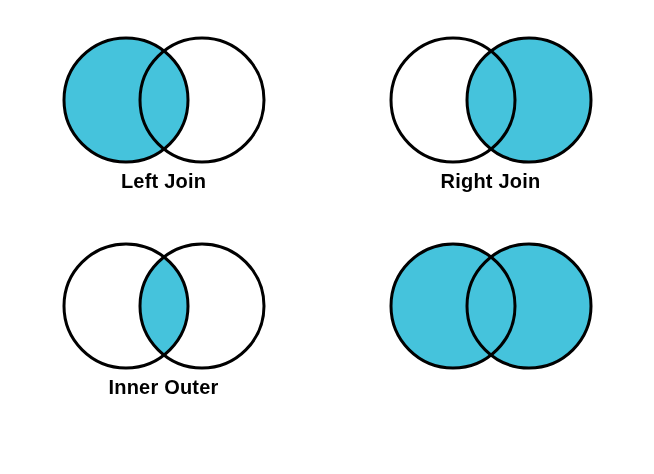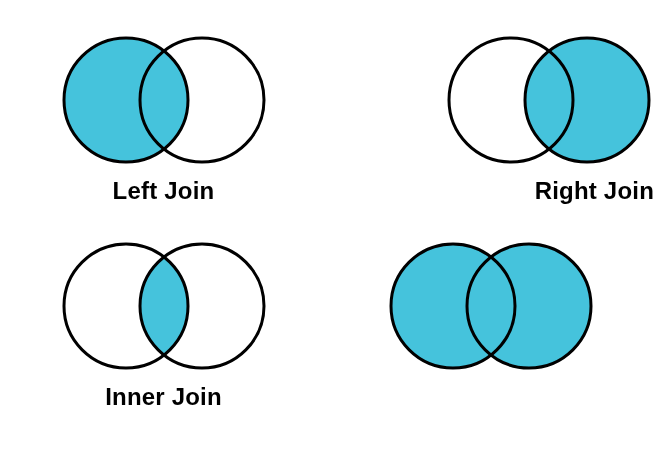--- a/index.html
+++ b/index.html
@@ -20,30 +20,30 @@
     background: #ffffff;
   }
   .cell {
     position: absolute;
     width: 327px;
     display: flex;
     flex-direction: column;
     align-items: center;
   }
   .cell-tl { left: 0px;   top: 30px; }
-  .cell-tr { left: 327px; top: 30px; align-items: flex-end; }
+  .cell-tr { left: 327px; top: 30px; }
   .cell-bl { left: 0px;   top: 236px; }
   .cell-br { left: 327px; top: 236px; }
 
   .venn {
     display: block;
   }
   .venn-label {
-    margin-top: 8px;
-    font-size: 24px;
+    margin-top: 0;
+    font-size: 20px;
     font-weight: bold;
     color: #000000;
     text-align: center;
     line-height: 1.12;
     letter-spacing: 0.2px;
     white-space: pre-line;
   }
 </style>
 </head>
 <body>
@@ -97,21 +97,21 @@
           </clipPath>
       </defs>
       <circle cx="67" cy="70" r="62" fill="#ffffff"></circle>
       <circle cx="143" cy="70" r="62" fill="#ffffff"></circle>
       <g clip-path="url(#clipL-ij)">
         <circle cx="143" cy="70" r="62" fill="#45c3dc"></circle>
       </g>
       <circle cx="67" cy="70" r="62" fill="none" stroke="#000000" stroke-width="3"></circle>
       <circle cx="143" cy="70" r="62" fill="none" stroke="#000000" stroke-width="3"></circle>
     </svg>
-    <div class="venn-label">Inner Join</div>
+    <div class="venn-label">Inner Outer</div>
   </div>
 
   <div class="cell cell-br">
     <svg class="venn" width="210" height="140" viewBox="0 0 210 140">
       <defs>
         <clipPath id="clipL-fo">
             <circle cx="67" cy="70" r="62"></circle>
           </clipPath>
       </defs>
       <circle cx="67" cy="70" r="62" fill="#45c3dc"></circle>

